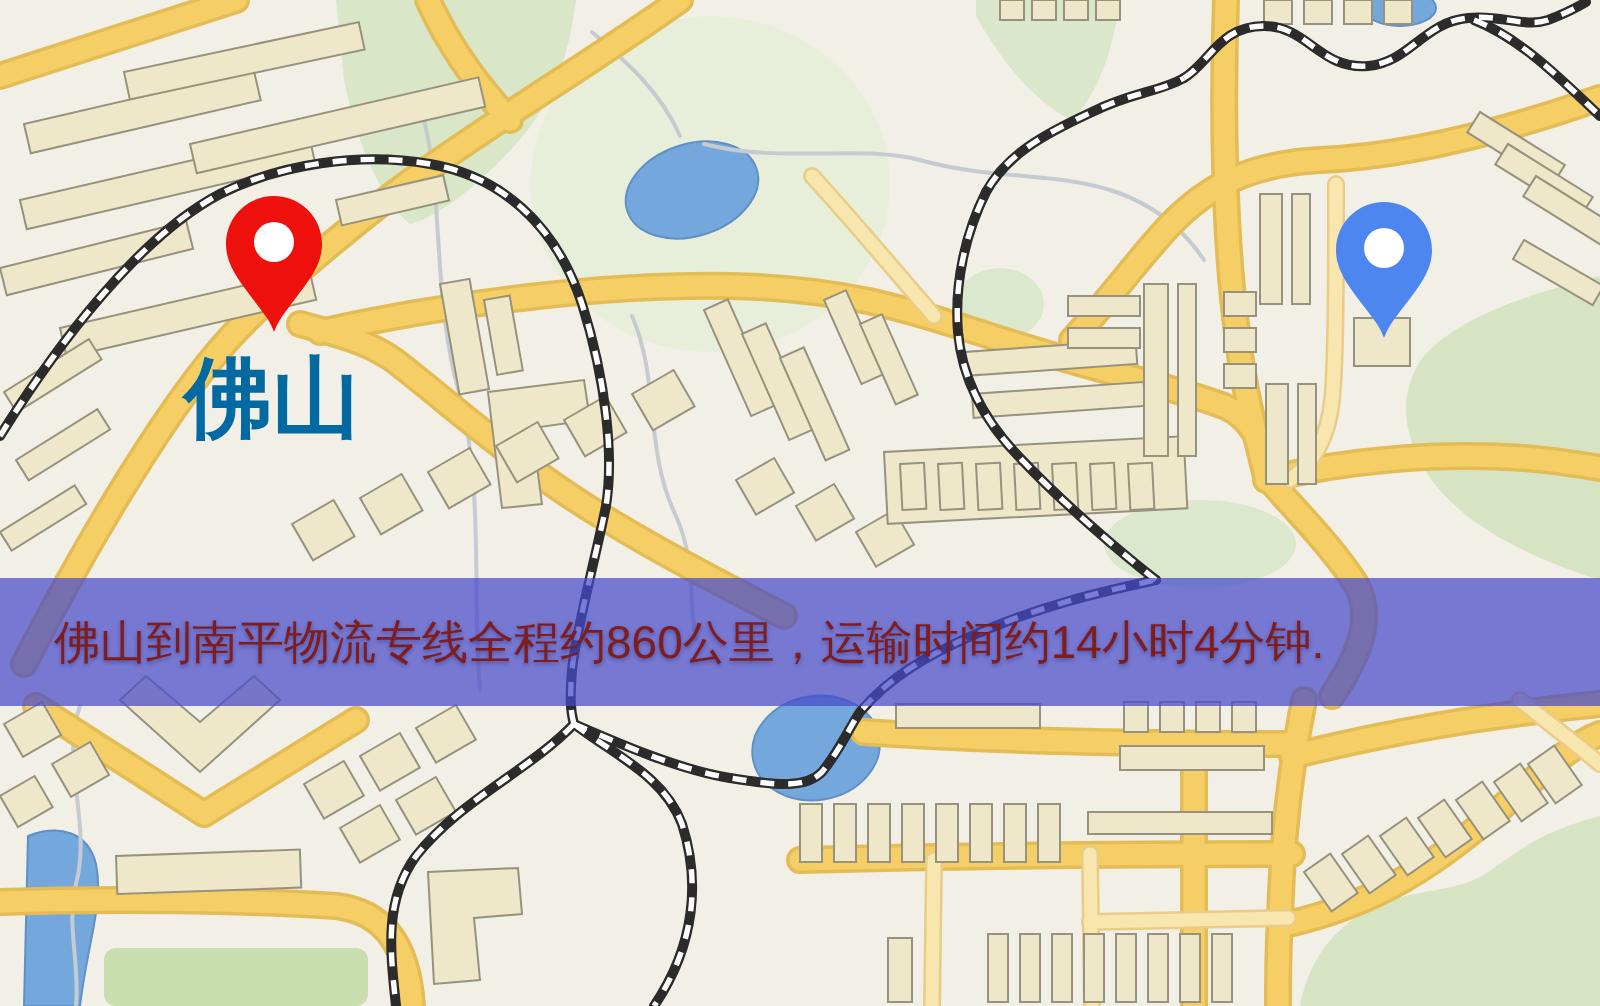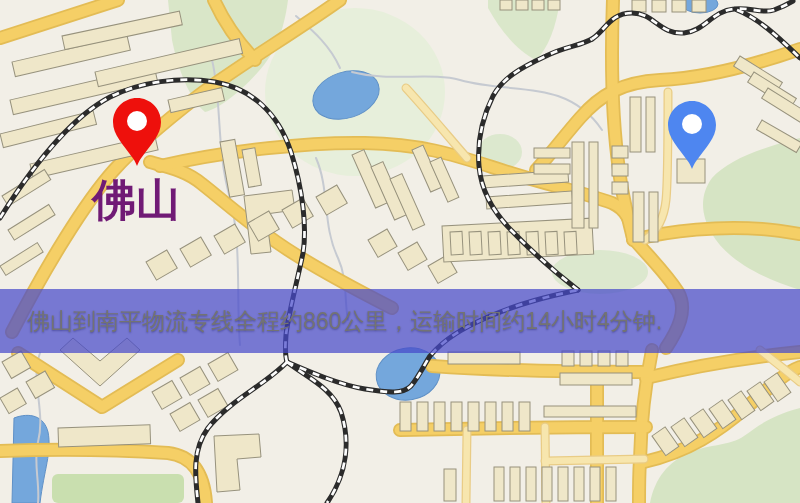--- a/index.html
+++ b/index.html
@@ -293,20 +293,20 @@
   <svg class="pin" id="foshan-pin" viewBox="0 0 52 72">
     <path d="M26 1 C12.7 1 2 11.7 2 25 C2 38 12 47 22.5 62 C24 64.3 25 66.5 26 69 C27 66.5 28 64.3 29.5 62 C40 47 50 38 50 25 C50 11.7 39.3 1 26 1 Z" fill="#EE100C"></path>
     <circle cx="26" cy="24" r="10" fill="#ffffff"></circle>
   </svg>
 
   <svg class="pin" id="nanping-pin" viewBox="0 0 52 72">
     <path d="M26 1 C12.7 1 2 11.7 2 25 C2 38 12 47 22.5 62 C24 64.3 25 66.5 26 69 C27 66.5 28 64.3 29.5 62 C40 47 50 38 50 25 C50 11.7 39.3 1 26 1 Z" fill="#4E86F0"></path>
     <circle cx="26" cy="24" r="10" fill="#ffffff"></circle>
   </svg>
 
-  <div class="city-label" id="foshan-label" style="color: #701a75;">佛山</div>
-
-
-  <div class="banner" style="background: rgba(70, 73, 202, 0.72); color: #737373;">
+  <div class="city-label" id="foshan-label" style="color: #0369a1;">佛山</div>
+
+
+  <div class="banner" style="background: rgba(70, 73, 202, 0.72); color: #7f1d1d;">
     <span>佛山到南平物流专线全程约860公里，运输时间约14小时4分钟.</span>
   </div>
 
 </div>
 
 </body></html>

